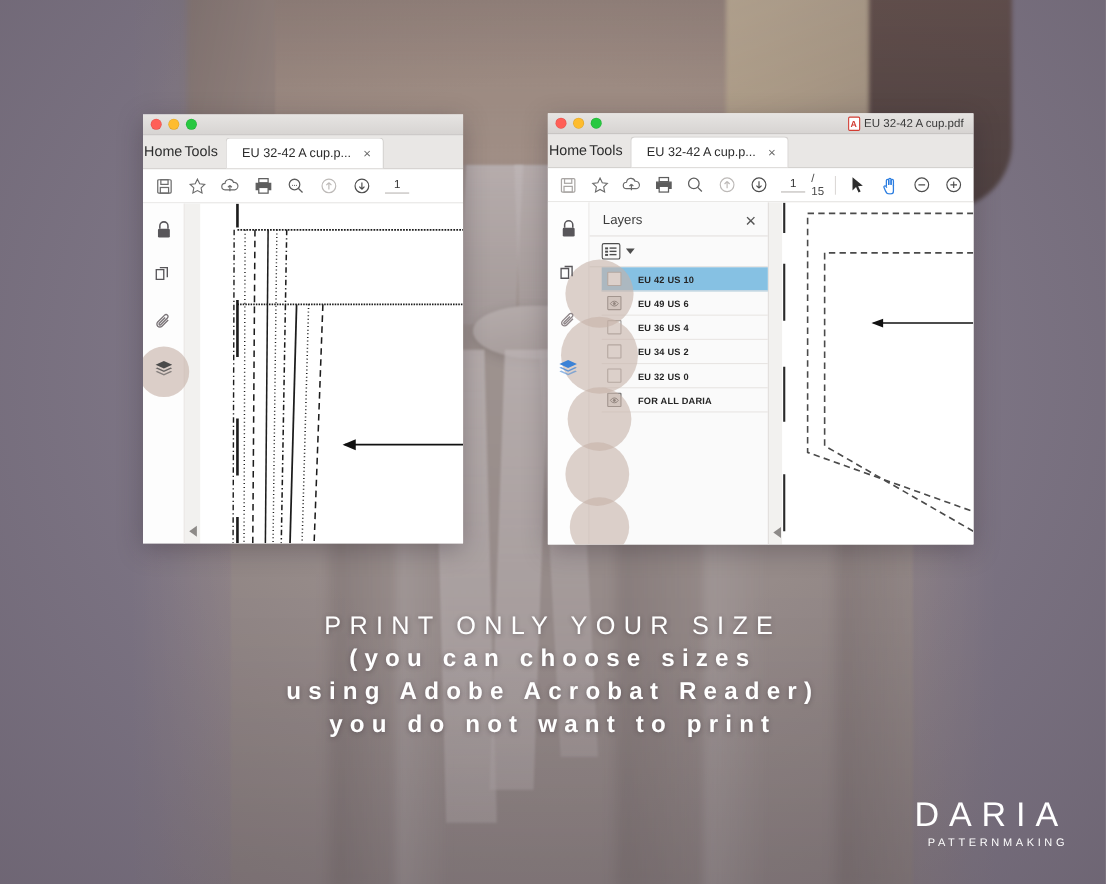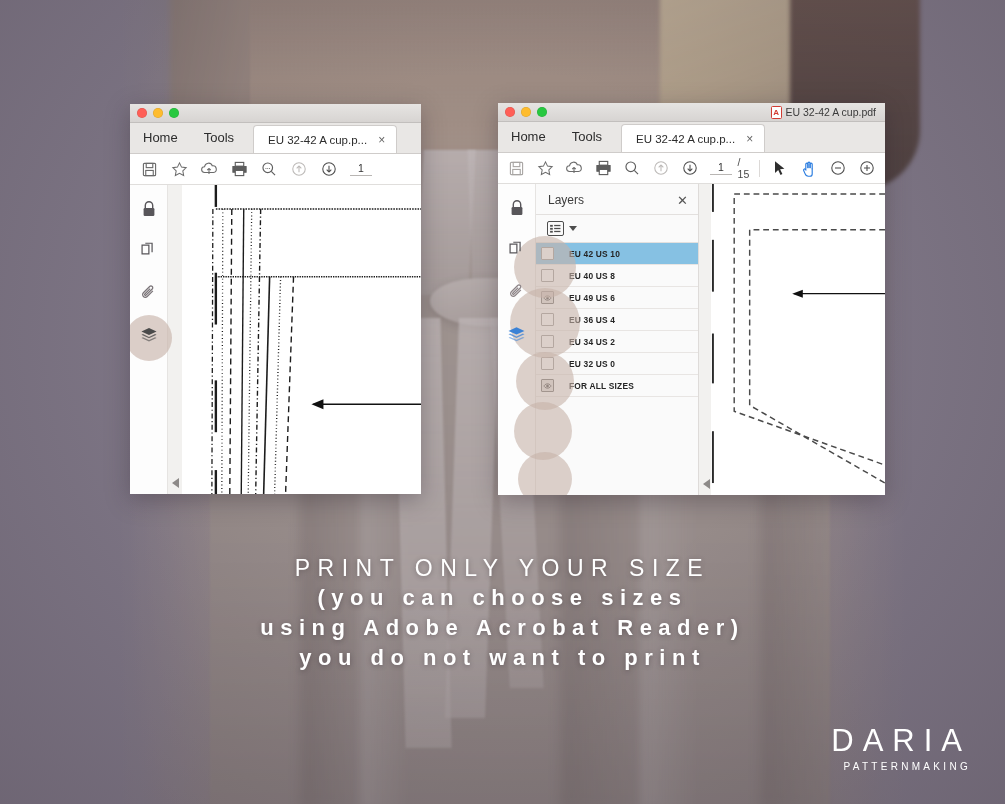--- a/index.html
+++ b/index.html
@@ -64,21 +64,21 @@
   .dot.y { background:#febc2e; box-shadow:inset 0 0 0 .5px rgba(0,0,0,.14); }
   .dot.g { background:#28c840; box-shadow:inset 0 0 0 .5px rgba(0,0,0,.14); }
   .win-title { margin-left:auto; display:flex; align-items:center; gap:4px;
     font-size:10.5px; color:#3a3a3a; padding-right:2px; white-space:nowrap; }
   .pdf-badge { width:11px; height:13px; border:1px solid #d23c32; border-radius:1.5px;
     color:#d23c32; font-size:8px; line-height:11px; text-align:center; font-weight:bold;
     background:#fff; }
 
   .tabbar { height:31px; background:#e9e7e5; display:flex; align-items:flex-end;
     border-bottom:1px solid #cfccca; }
-  .tab-static { padding:0 13px; height:31px; display:flex; align-items:center;
+  .tab-static { padding:0 1px; height:31px; display:flex; align-items:center;
     font-size:13px; color:#2c2c2c; }
   .tab-doc { height:28px; margin-left:6px; padding:0 11px 0 14px;
     background:#fff; border:1px solid #cfccca; border-bottom:none;
     border-radius:4px 4px 0 0; display:flex; align-items:center; gap:11px;
     font-size:11.5px; color:#2c2c2c; white-space:nowrap; }
   .tab-close { font-size:12px; color:#666; line-height:1; }
 
   .toolbar { height:31px; background:#fff; border-bottom:1px solid #e0dedc;
     display:flex; align-items:center; gap:0; padding:0 4px; }
   .tb { width:30px; height:28px; display:flex; align-items:center; justify-content:center; }
@@ -112,21 +112,21 @@
   .lp-title { font-size:12px; color:#3b3b3b; }
   .lp-close { font-size:13px; color:#555; line-height:1; }
   .lp-tools { padding:6px 11px; border-bottom:1px solid #e3e0de; display:flex;
     align-items:center; gap:5px; }
   .lp-opts { width:17px; height:15px; border:1.3px solid #4d4d4d; border-radius:2px;
     display:flex; align-items:center; justify-content:center; }
   .caret { width:0;height:0; border-left:4px solid transparent;
     border-right:4px solid transparent; border-top:5px solid #4d4d4d; }
   .lp-list { flex:1; }
   .layer-row { height:22px; display:flex; align-items:center;
-    border-bottom:1px solid #e8e5e3; padding-left:5px; position:relative; }
+    border-bottom:1px solid #e8e5e3; padding-left:5px; position:relative;margin-left:11px; }
   .layer-row.sel { background:#86c1e3; }
   .vis-box { width:13px; height:13px; border:1px solid #9a9694; background:#fcfcfc;
     border-radius:1px; flex:none; display:flex; align-items:center; justify-content:center; }
   .vis-box.on { background:#e0dedc; border-color:#6d6a68; }
   .layer-name { margin-left:15px; font-size:8.4px; font-weight:bold;
     color:#252525; letter-spacing:.2px; white-space:nowrap; }
   .lp-blob { position:absolute; border-radius:50%;
     background:rgba(199,178,168,.60); z-index:2; pointer-events:none; }
 
   
@@ -447,24 +447,20 @@
             <rect x="0" y="7.6" width="3" height="2"></rect>
               <rect x="4.5" y="7.6" width="7" height="1.4"></rect>
             </svg>
         </span>
         <span class="caret"></span>
       </div>
       <div class="lp-list" id="layer-list">
           <div class="layer-row sel">
             <span class="vis-box"></span>
             <span class="layer-name">EU 42 US 10</span>
-          </div>
-          <div class="layer-row">
-            <span class="vis-box"></span>
-            <span class="layer-name">EU 40 US 8</span>
           </div>
           <div class="layer-row">
             <span class="vis-box on">
               <svg width="9" height="6" viewBox="0 0 10 7" fill="none" stroke="#3d3b39" stroke-width="1">
                 <path d="M.8 3.5S2.4.9 5 .9s4.2 2.6 4.2 2.6S7.6 6.1 5 6.1.8 3.5.8 3.5z"></path>
                 <circle cx="5" cy="3.5" r="1.1" fill="#3d3b39"></circle>
               </svg>
             </span>
             <span class="layer-name">EU 49 US 6</span>
           </div>
@@ -480,21 +476,21 @@
             <span class="vis-box"></span>
             <span class="layer-name">EU 32 US 0</span>
           </div>
           <div class="layer-row">
             <span class="vis-box on">
               <svg width="9" height="6" viewBox="0 0 10 7" fill="none" stroke="#3d3b39" stroke-width="1">
                 <path d="M.8 3.5S2.4.9 5 .9s4.2 2.6 4.2 2.6S7.6 6.1 5 6.1.8 3.5.8 3.5z"></path>
                 <circle cx="5" cy="3.5" r="1.1" fill="#3d3b39"></circle>
               </svg>
             </span>
-            <span class="layer-name">FOR ALL SIZES</span>
+            <span class="layer-name">FOR ALL DARIA</span>
           </div>
         </div>
     <div class="lp-blob" style="left: -22px; top: 52px; width: 62px; height: 62px;"></div>
         <div class="lp-blob" style="left: -26px; top: 104px; width: 70px; height: 70px;"></div>
         <div class="lp-blob" style="left: -20px; top: 168px; width: 58px; height: 58px;"></div>
         <div class="lp-blob" style="left: -22px; top: 218px; width: 58px; height: 58px;"></div>
         <div class="lp-blob" style="left: -18px; top: 268px; width: 54px; height: 54px;"></div>
       </div>
 
     <div class="pdfview">

